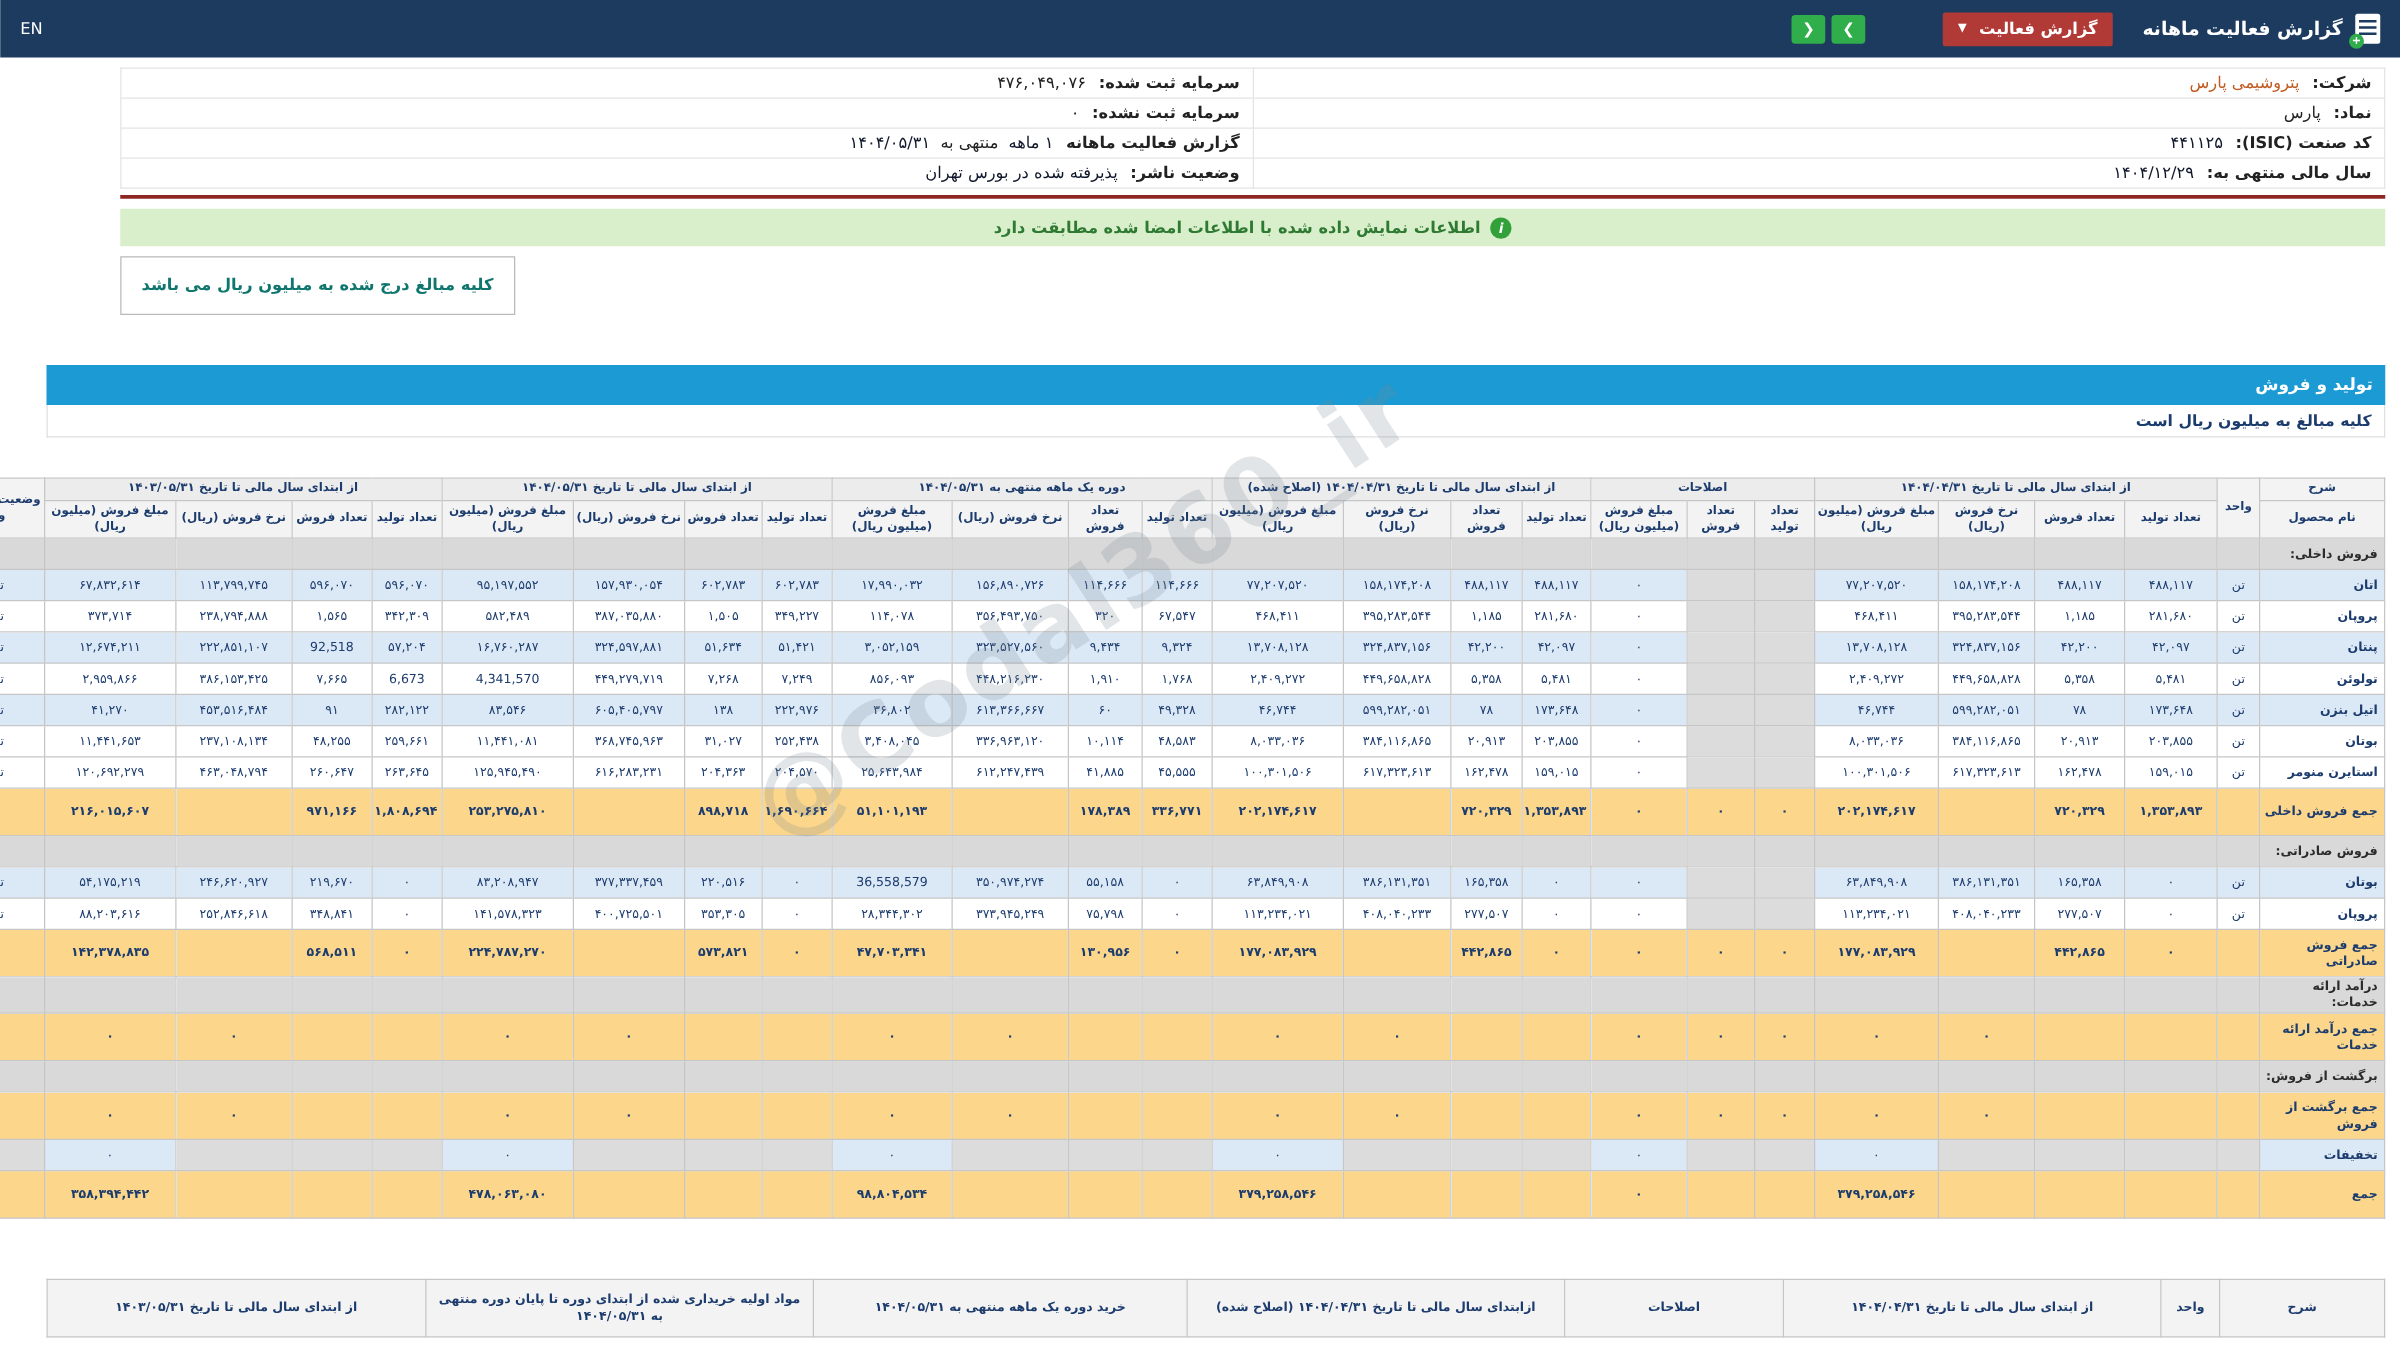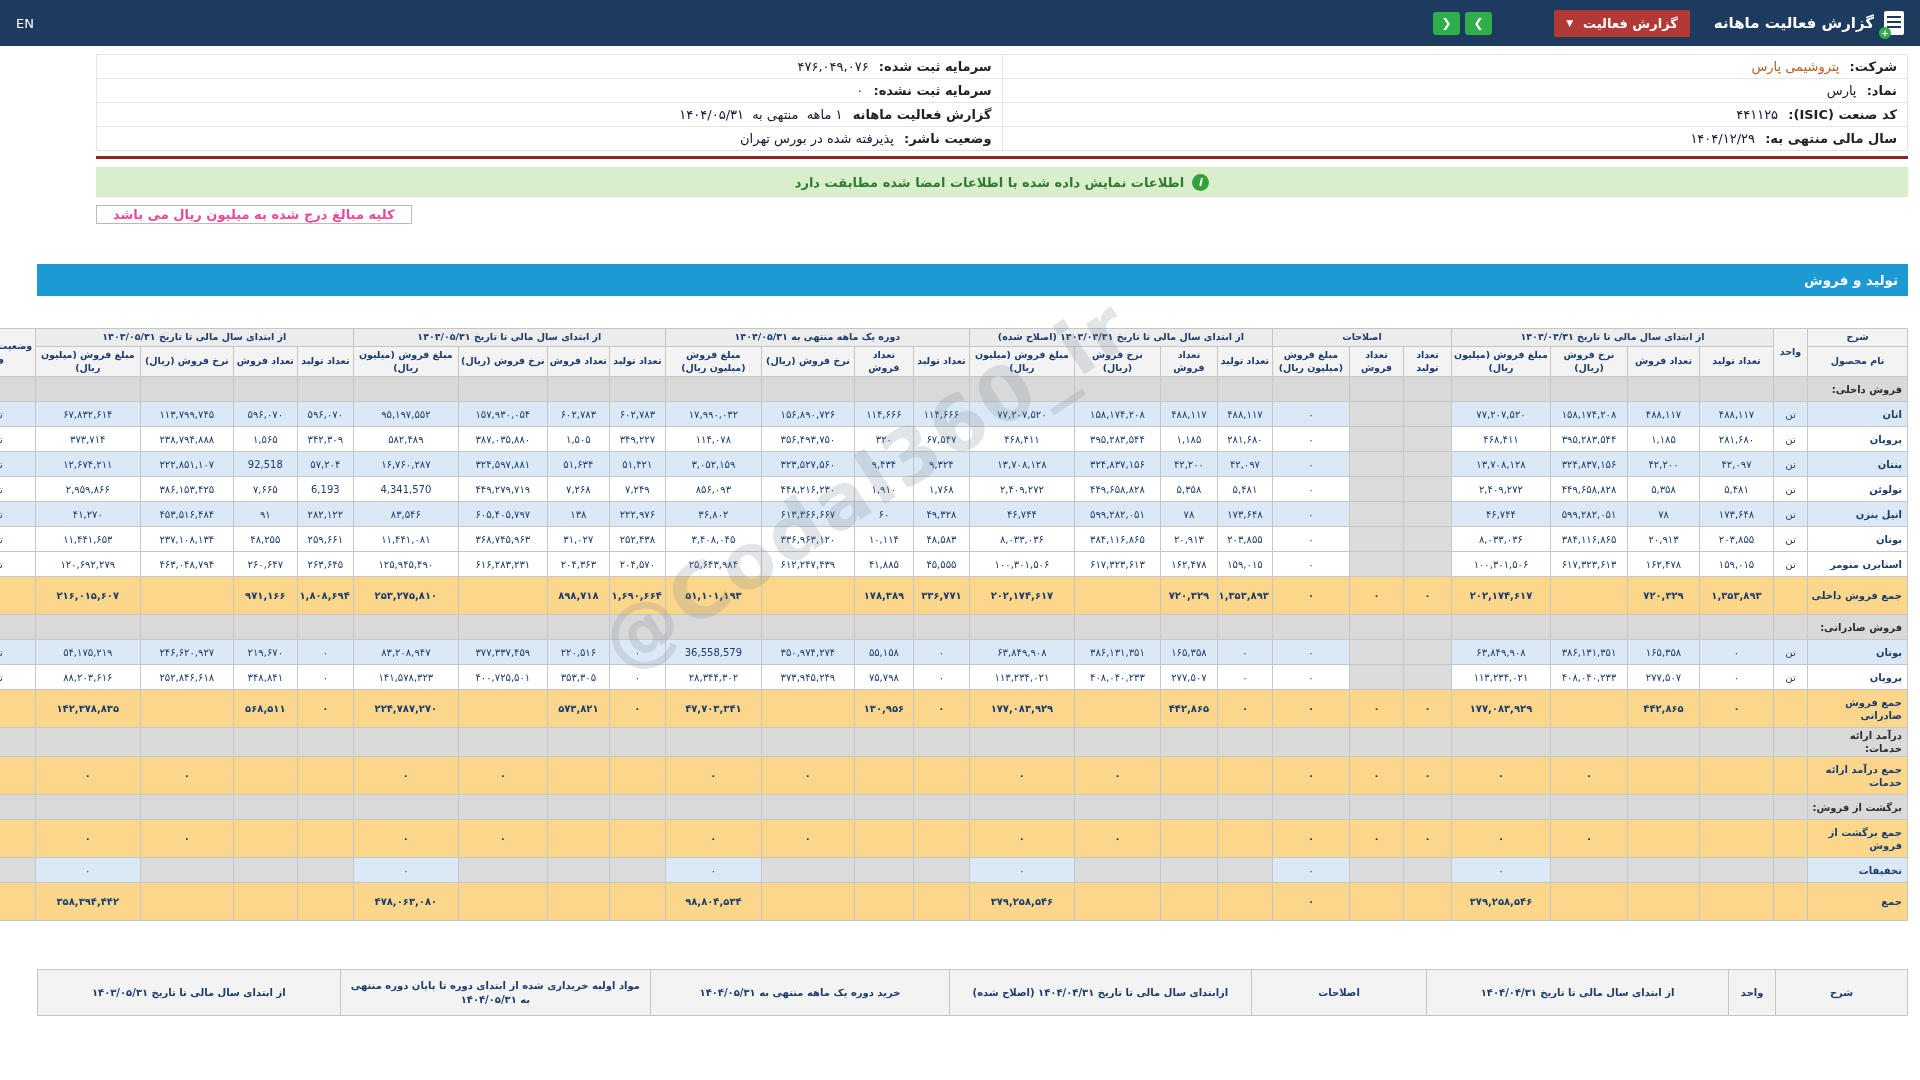--- a/index.html
+++ b/index.html
@@ -28,21 +28,21 @@
   .val{color:#222}
   .val-red{color:#0f172a}
   a.val-link{color:#bf5b21;text-decoration:none}
   .sp{display:inline-block;width:4px}
   .red-line{height:3px;background:#8d2723;margin:5px 12px 0 96px}
 
   
   .alert-bar{margin:8px 12px 0 96px;height:30px;background:#d9efcb;display:flex;align-items:center;justify-content:center;gap:8px;font-size:13px;font-weight:bold;color:#2f7a33}
   .info-badge{width:17px;height:17px;border-radius:50%;background:#33a13a;color:#fff;font-size:11px;font-weight:bold;font-style:italic;display:flex;align-items:center;justify-content:center;flex:0 0 auto}
   .note-row{margin:8px 12px 0 96px;display:flex;justify-content:flex-end}
-  .note-box{border:1px solid #b9b9b9;background:#fff;padding:1px 16px;font-size:13px;font-weight:bold;color:#ec4899}
+  .note-box{border:1px solid #b9b9b9;background:#fff;padding:15px 16px;font-size:13px;font-weight:bold;color:#0f766e}
 
   
   .main{margin:40px 12px 0 37px}
   .band{height:28px;background:#1b9ad3;color:#fff;font-size:13.5px;font-weight:bold;display:flex;align-items:center;padding:16px 10px}
   .subtitle{height:26px;border:1px solid #e0e0e0;border-top:none;display:flex;align-items:center;padding:0 10px;font-size:12.5px;font-weight:bold;color:#1c3c6e;background:#fff}
   .sales-table{width:100%;margin-top:32px;border-collapse:collapse;table-layout:fixed;color:#1c3c6e}
   .sales-table th{border:1px solid #c6c6c6;background:#f3f3f3;font-size:9.5px;font-weight:bold;padding:2px 1px;vertical-align:middle;text-align:center;color:#1c3c6e;line-height:1.35;overflow:hidden}
   .sales-table th.group-title{background:#ececec}
   .sales-table td{border:1px solid #c6c6c6;font-size:10px;padding:1px 3px;text-align:center;vertical-align:middle;overflow:hidden;line-height:1.3}
   .sales-table td.name-cell{text-align:right;padding-right:5px;font-weight:bold;white-space:normal}
@@ -143,20 +143,21 @@
     <span class="info-badge">i</span>
     <span>اطلاعات نمایش داده شده با اطلاعات امضا شده مطابقت دارد</span>
   </div>
 
   <div class="note-row">
     <div class="note-box">کلیه مبالغ درج شده به میلیون ریال می باشد</div>
   </div>
 
   <div class="main">
     <div class="band">تولید و فروش</div>
+    <div class="subtitle">کلیه مبالغ به میلیون ریال است</div>
     <table class="sales-table">
         <colgroup>
           <col style="width: 100px;">
           <col style="width: 34px;">
           <col style="width: 74px;">
           <col style="width: 72px;">
           <col style="width: 77px;">
           <col style="width: 99px;">
           <col style="width: 48px;">
           <col style="width: 54px;">
@@ -346,21 +347,21 @@
             <td>۴۴۹,۶۵۸,۸۲۸</td>
             <td>۲,۴۰۹,۲۷۲</td>
             <td>۱,۷۶۸</td>
             <td>۱,۹۱۰</td>
             <td>۴۴۸,۲۱۶,۲۳۰</td>
             <td>۸۵۶,۰۹۳</td>
             <td>۷,۲۴۹</td>
             <td>۷,۲۶۸</td>
             <td>۴۴۹,۲۷۹,۷۱۹</td>
             <td>4,341,570</td>
-            <td>6,193</td>
+            <td>6,673</td>
             <td>۷,۶۶۵</td>
             <td>۳۸۶,۱۵۳,۴۲۵</td>
             <td>۲,۹۵۹,۸۶۶</td>
             <td class="status-cell">تولید</td>
           </tr>
           <tr class="row-product shade-b">
             <td class="name-cell">اتیل بنزن</td>
             <td class="unit-cell">تن</td>
             <td>۱۷۳,۶۴۸</td>
             <td>۷۸</td>

